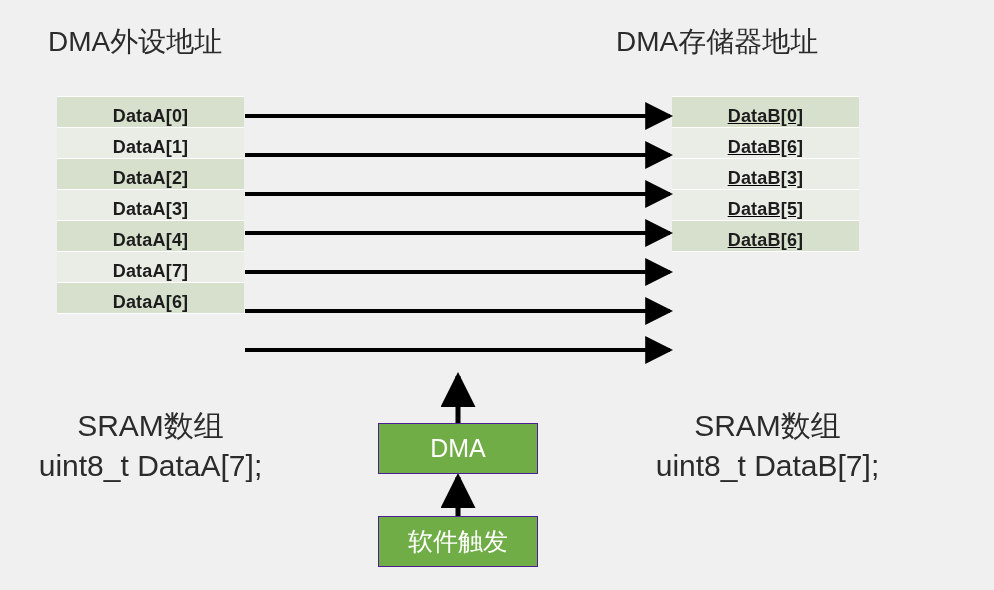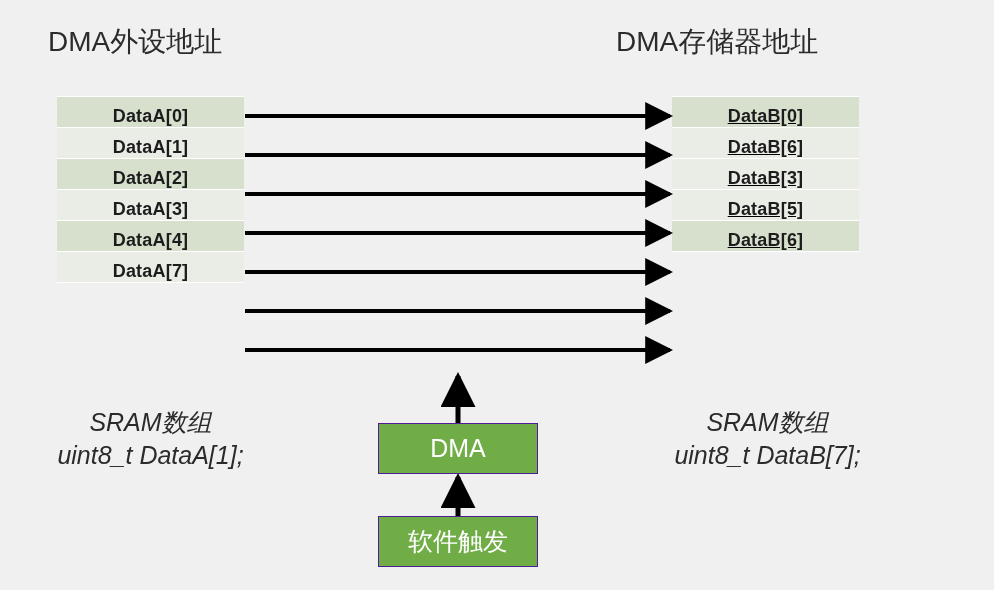--- a/index.html
+++ b/index.html
@@ -59,26 +59,25 @@
     left: 0;
     top: 0;
     width: 994px;
     height: 590px;
     pointer-events: none;
   }
 
   
   .sram-caption {
     position: absolute;
-    font-size: 25px;
+    font-size: 30px;
     color: #2b2b2b;
     text-align: center;
     line-height: 1.32;
     white-space: nowrap;
-    font-style: italic;
   }
   #caption-left  { left: 28px;  top: 406px; width: 245px; }
   #caption-right { left: 645px; top: 406px; width: 245px; }
 
   
   .green-box {
     position: absolute;
     left: 378px;
     width: 160px;
     height: 51px;
@@ -102,20 +101,21 @@
 
 <div class="col-title" id="title-right">DMA存储器地址</div>
 
 <div class="mem-table" id="table-left">
   <div class="mem-cell dark">DataA[0]</div>
   <div class="mem-cell light">DataA[1]</div>
   <div class="mem-cell dark">DataA[2]</div>
   <div class="mem-cell light">DataA[3]</div>
   <div class="mem-cell dark">DataA[4]</div>
   <div class="mem-cell light">DataA[7]</div>
+  <div class="mem-cell dark">DataA[6]</div>
 </div>
 
 <div class="mem-table" id="table-right">
   <div class="mem-cell dark">DataB[0]</div>
   <div class="mem-cell light">DataB[6]</div>
   <div class="mem-cell light">DataB[3]</div>
   <div class="mem-cell light">DataB[5]</div>
   <div class="mem-cell dark">DataB[6]</div>
 </div>
 
@@ -137,21 +137,21 @@
   <g>
     <line x1="458" y1="423" x2="458" y2="376" stroke="#000000" stroke-width="5" marker-end="url(#ah)"></line>
   </g>
   <g>
     <line x1="458" y1="519" x2="458" y2="477" stroke="#000000" stroke-width="5" marker-end="url(#ah)"></line>
   </g>
 </svg>
 
 <div class="sram-caption" id="caption-left">
   <div>SRAM数组</div>
-  <div>uint8_t DataA[1];</div>
+  <div>uint8_t DataA[7];</div>
 </div>
 
 <div class="sram-caption" id="caption-right">
   <div>SRAM数组</div>
   <div>uint8_t DataB[7];</div>
 </div>
 
 <div class="green-box" id="box-dma">DMA</div>
 
 <div class="green-box" id="box-trigger">软件触发</div>

